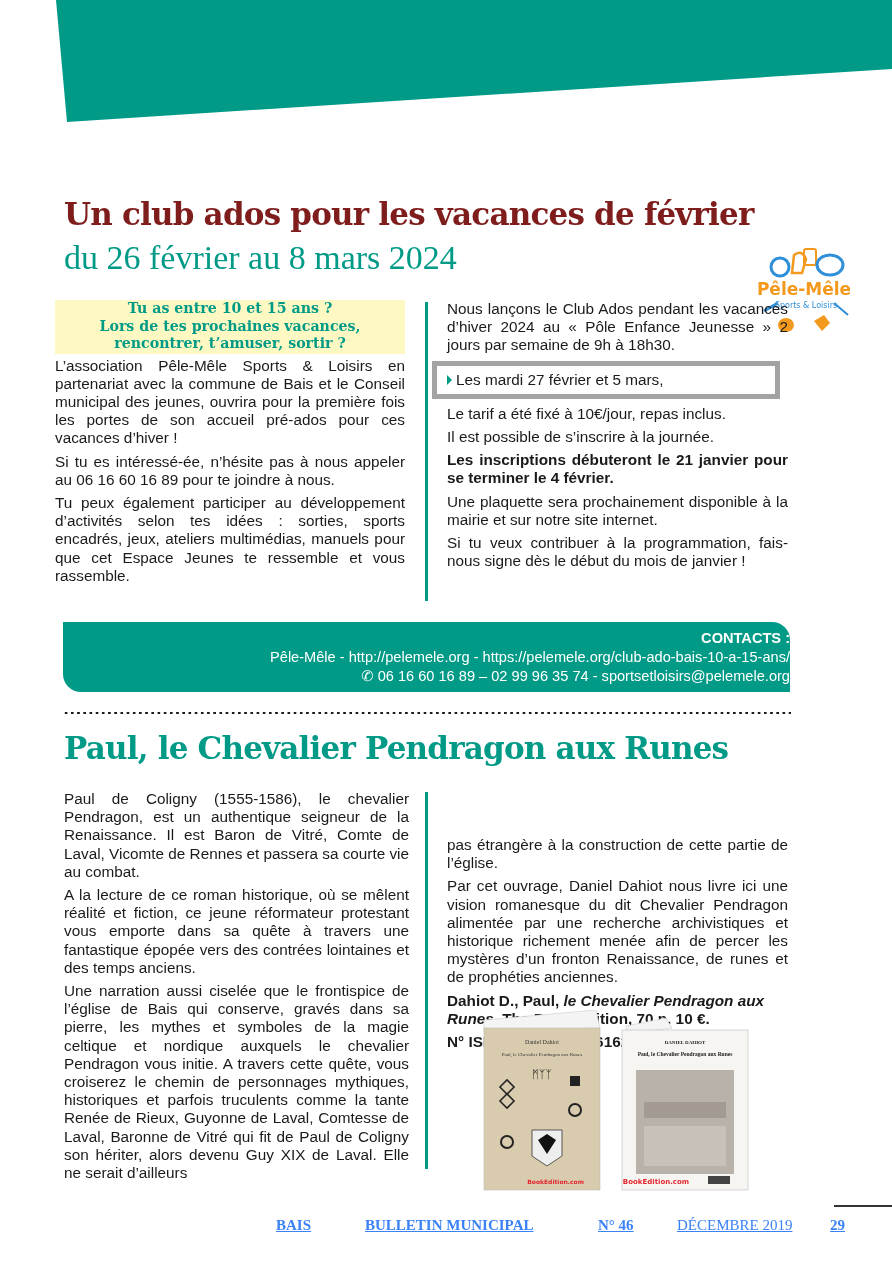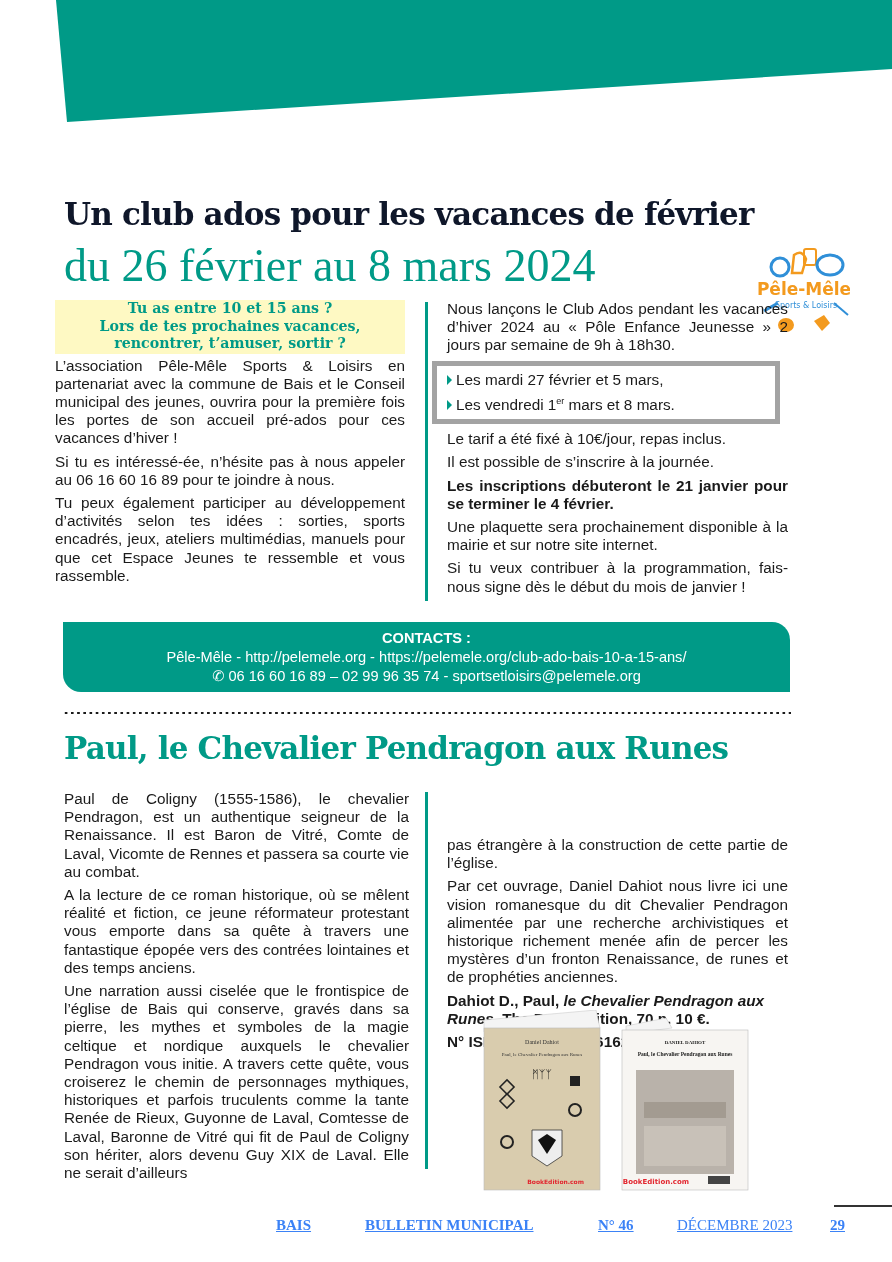--- a/index.html
+++ b/index.html
@@ -1,31 +1,31 @@
 <!DOCTYPE html>
 <html><head>
 <meta charset="utf-8">
 <style>
   html, body { margin: 0; padding: 0; }
   body { width: 892px; height: 1262px; position: relative; background: #ffffff; overflow: hidden; font-family: "Liberation Sans", sans-serif; color: #1a1a1a; }
   .banner { position: absolute; left: 0; top: 0; width: 892px; height: 125px; }
-  .title1 { position: absolute; left: 64px; top: 196px; font-family: "DejaVu Serif", serif; font-weight: bold; font-size: 31px; color: #0f172a; letter-spacing: -0.8px; white-space: nowrap; }
-  .subtitle1 { position: absolute; left: 64px; top: 239px; font-family: "Liberation Serif", serif; font-size: 46px; color: #009a87; white-space: nowrap; text-align: center; }
+  .title1 { position: absolute; left: 64px; top: 196px; font-family: "DejaVu Serif", serif; font-weight: bold; font-size: 31px; color: #7f1d1d; letter-spacing: -0.8px; white-space: nowrap; }
+  .subtitle1 { position: absolute; left: 64px; top: 239px; font-family: "Liberation Serif", serif; font-size: 34px; color: #009a87; white-space: nowrap; text-align: center; }
   .logo { position: absolute; left: 758px; top: 245px; width: 92px; height: 90px; }
   .col { position: absolute; font-size: 15.3px; line-height: 18.2px; text-align: justify; }
   .col p { margin: 0 0 5px 0; }
   .col-left1 { left: 55px; top: 300px; width: 350px; }
   .col-right1 { left: 447px; top: 300px; width: 341px; }
   .highlight { background: #fef9c3; color: #009a87; font-family: "DejaVu Serif", serif; font-weight: bold; font-size: 14.2px; line-height: 17.5px; text-align: center; padding: 0 0 1px 0; margin-bottom: 3px; }
   .vline { position: absolute; width: 3px; background: #009a87; }
   .boxed { border: 5px solid #a3a3a3; margin: 6px 0 6px -15px; padding: 2px 8px 2px 10px; width: 320px; }
   .boxed div { margin: 3px 0; }
   .bullet { display: inline-block; width: 0; height: 0; border-top: 5px solid transparent; border-bottom: 5px solid transparent; border-left: 5px solid #009a87; margin-right: 4px; vertical-align: 0px; }
   .bold { font-weight: bold; }
-  .contacts { position: absolute; left: 63px; top: 622px; width: 727px; height: 70px; background: #009a87; border-radius: 0 18px 0 18px; color: #ffffff; text-align: center; font-family: "Liberation Sans", sans-serif; font-size: 14.6px; line-height: 19px; padding-top: 7px; box-sizing: border-box; }
+  .contacts { position: absolute; left: 63px; top: 622px; width: 727px; height: 70px; background: #009a87; border-radius: 0 18px 0 18px; color: #ffffff; text-align: right; font-family: "Liberation Sans", sans-serif; font-size: 14.6px; line-height: 19px; padding-top: 7px; box-sizing: border-box; }
   .contacts .head { font-weight: bold; }
   .dots { position: absolute; left: 63px; top: 711px; width: 728px; height: 4px; background-image: radial-gradient(circle, #1a1a1a 1.3px, transparent 1.5px); background-size: 6.2px 4px; background-repeat: repeat-x; }
   .title2 { position: absolute; left: 64px; top: 730px; font-family: "DejaVu Serif", serif; font-weight: bold; font-size: 31px; color: #009a87; letter-spacing: -0.8px; white-space: nowrap; }
   .col-left2 { left: 64px; top: 790px; width: 345px; }
   .col-right2 { left: 447px; top: 790px; width: 341px; margin-top: 46px; }
   .books { position: absolute; left: 476px; top: 1010px; width: 280px; height: 182px; }
   .footer { position: absolute; top: 1217px; font-family: "Liberation Serif", serif; font-size: 15px; color: #3b82f6; white-space: nowrap; text-decoration: underline; }
   .footer.b { font-weight: bold; }
   .footer-rule { position: absolute; left: 834px; top: 1205px; width: 58px; height: 2px; background: #333; }
 </style>
@@ -62,21 +62,20 @@
   <p>Si tu es intéressé-ée, n’hésite pas à nous appeler au 06 16 60 16 89 pour te joindre à nous.</p>
   <p>Tu peux également participer au développement d’activités selon tes idées : sorties, sports encadrés, jeux, ateliers multimédias, manuels pour que cet Espace Jeunes te ressemble et vous rassemble.</p>
 </div>
 
 <div class="vline" style="left:425px; top:302px; height:299px;"></div>
 
 <div class="col col-right1">
   <p>Nous lançons le Club Ados pendant les vacances d’hiver 2024 au « Pôle Enfance Jeunesse »  2 jours par semaine de 9h à 18h30.</p>
   <div class="boxed">
     <div><span class="bullet"></span><span>Les mardi 27 février et 5 mars,</span></div>
-    <div><span class="bullet"></span><span>Les vendredi 1</span><sup style="font-size:9px">er</sup><span> mars et 8 mars.</span></div>
   </div>
   <p>Le tarif a été fixé à 10€/jour, repas inclus.</p>
   <p>Il est possible de s’inscrire à la journée.</p>
   <p class="bold">Les inscriptions débuteront le 21 janvier pour se terminer le 4 février.</p>
   <p>Une plaquette sera prochainement disponible à la mairie et sur notre site internet.</p>
   <p>Si tu veux contribuer à la programmation, fais-nous signe dès le début du mois de janvier !</p>
 </div>
 
 <div class="contacts">
   <div class="head">CONTACTS :</div>
@@ -129,14 +128,14 @@
     <rect x="168" y="116" width="82" height="40" fill="#c8c1b8"></rect>
     <text x="180" y="174" text-anchor="middle" font-family="DejaVu Sans, sans-serif" font-weight="bold" font-size="7" fill="#e2262f">BookEdition.com</text>
     <rect x="232" y="166" width="22" height="8" fill="#444"></rect>
   </g>
 </svg>
 
 <div class="footer-rule"></div>
 <div class="footer b" style="left:276px;">BAIS</div>
 <div class="footer b" style="left:365px;">BULLETIN MUNICIPAL</div>
 <div class="footer b" style="left:598px;">N° 46</div>
-<div class="footer" style="left:677px;">DÉCEMBRE 2023</div>
+<div class="footer" style="left:677px;">DÉCEMBRE 2019</div>
 <div class="footer b" style="left:830px;">29</div>
 
 </body></html>

